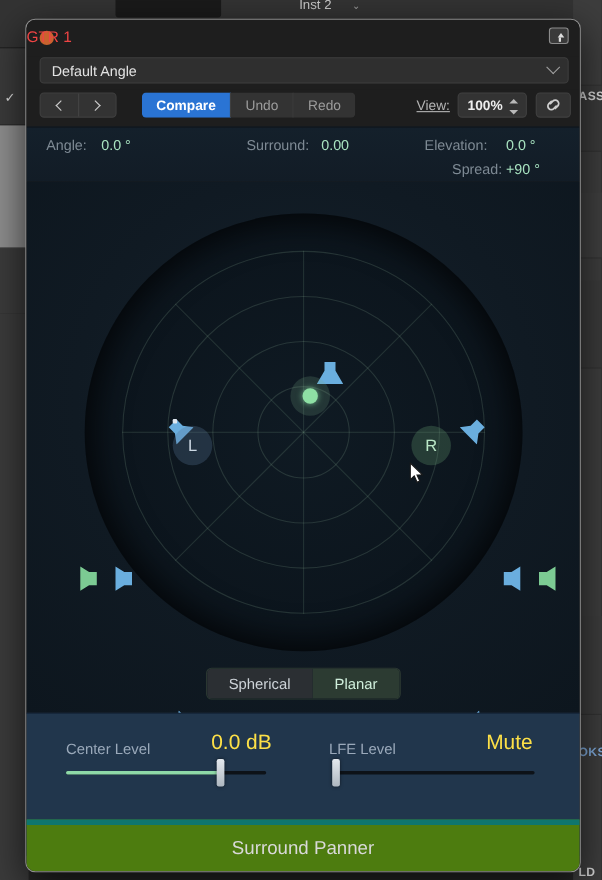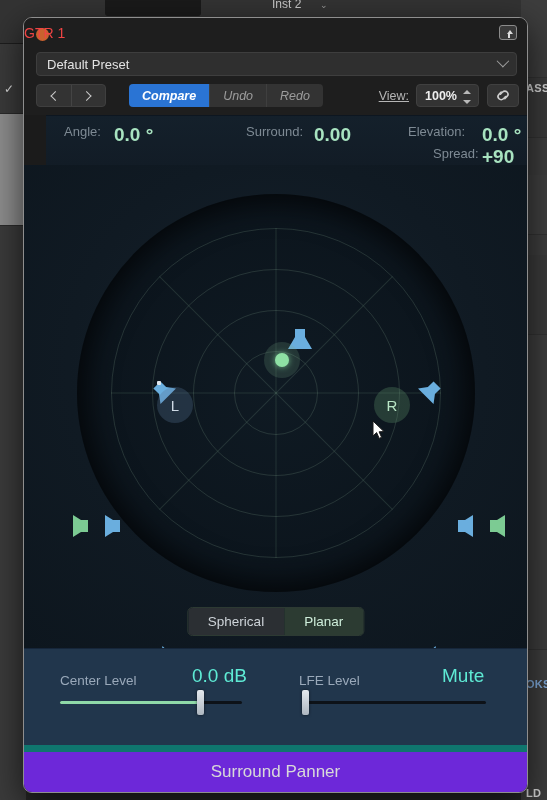--- a/index.html
+++ b/index.html
@@ -109,21 +109,21 @@
   .nav-btn { flex:1; position:relative; }
   .nav-btn + .nav-btn { border-left:1px solid #444; }
   .nav-arrow {
     position:absolute; left:50%; top:50%; width:7px; height:7px;
     border-top:1.7px solid #ccc; border-right:1.7px solid #ccc;
   }
   .nav-prev .nav-arrow { transform:translate(-30%,-50%) rotate(-135deg); }
   .nav-next .nav-arrow { transform:translate(-70%,-50%) rotate(45deg); }
 
   .btn-group { position:absolute; left:105px; top:3px; height:23px; display:flex;
-               border-radius:4px; overflow:hidden;font-style:italic; }
+               border-radius:4px; overflow:hidden; }
   .tb-btn {
     height:23px; padding:0 13px; background:#333; color:#9c9c9c;
     font-size:12.5px; display:flex; align-items:center; justify-content:center;
     border-right:1px solid #3f3f3f;
   }
   .tb-btn.active { background:#2a74d4; color:#fff; font-weight:bold; }
   .tb-btn:last-child { border-right:none; }
 
   .view-label { position:absolute; right:118px; top:8px; font-size:12.5px; color:#b5b5b5;text-decoration:underline; }
   .view-select {
@@ -141,24 +141,23 @@
   .link-btn {
     position:absolute; right:8px; top:3px; width:32px; height:23px;
     background:#333; border:1px solid #404040; border-radius:4px;
   }
 
   
   .param-area {
     position:relative; height:50px;
     background:linear-gradient(#14202b,#121c26);
     border-top:1px solid #0d1620;
-    margin-left:22px;
   }
   .plabel { position:absolute; font-size:13px; color:#7e8a94; }
-  .pval   { position:absolute; font-size:19px; font-weight:bold; color:#a8e3c0; }
+  .pval   { position:absolute; font-size:13px; font-weight:normal; color:#a8e3c0; }
 
   
   .stage {
     position:relative; height:483px;
     background:radial-gradient(circle at 50% 42%, #16222d 0%, #101a23 55%, #0d161e 100%);
   }
   .panner-outer {
     position:absolute; left:53px; top:29px; width:398px; height:398px;
     border-radius:50%;
     background:radial-gradient(circle at 50% 50%, #0f1a23 0%, #0c151d 62%, #080e14 78%, #0a1119 100%);
@@ -207,35 +206,35 @@
     font-size:13.5px; background:#25302c; color:#cfe4d6;
   }
   .mode-btn.sel { background:#2c3b32; color:#cfeedb; }
   .mode-btn.unsel { background:#2b2f33; color:#cdd3d8; }
 
   
   .levels {
     position:relative; height:130px; background:#21364c; border-top:1px solid #16263a;
   }
   .lv-label { position:absolute; font-size:13.5px; color:#9aa9ba; }
-  .lv-value { position:absolute; font-size:19px; color:#5eead4; }
+  .lv-value { position:absolute; font-size:19px; color:#fde047; }
   .track {
     position:absolute; height:3px; background:#0d1218; border-radius:2px;
   }
   .fill { position:absolute; left:0; top:0; height:3px; background:#8fd9a8; border-radius:2px; }
   .thumb {
     position:absolute; top:-11px; width:7px; height:25px;
     background:linear-gradient(#e4e9ee,#aeb7c0); border-radius:2px;
     box-shadow:0 0 3px rgba(0,0,0,.6);
   }
 
   
   .footer {
     position:absolute; left:0; bottom:0; width:100%; height:47px;
-    background:#6d28d9; border-top:7px solid #0f766e;
+    background:#4d7c0f; border-top:5px solid #0f766e;
     display:flex; align-items:center; justify-content:center;
   }
   .footer-text { font-size:17px; color:#d9d9d9; }
 </style>
 </head>
 <body>
 
 <div class="desktop">
   <div class="bg-toolbar-top"></div>
   <div class="bg-waveblob"></div>
@@ -267,21 +266,21 @@
 <div class="plugin-window">
 
   <div class="titlebar">
     <div class="close-btn"></div>
     <div class="win-title">GTR 1</div>
     <div class="expand-btn"></div>
   </div>
 
   <div class="preset-row">
     <div class="preset-select">
-      <span class="preset-name">Default Preset</span>
+      <span class="preset-name">Default Angle</span>
       <span class="preset-chev"></span>
     </div>
   </div>
 
   <div class="toolbar-row">
     <div class="nav-group">
       <div class="nav-btn nav-prev">
         <span class="nav-arrow"></span>
       </div>
       <div class="nav-btn nav-next">

